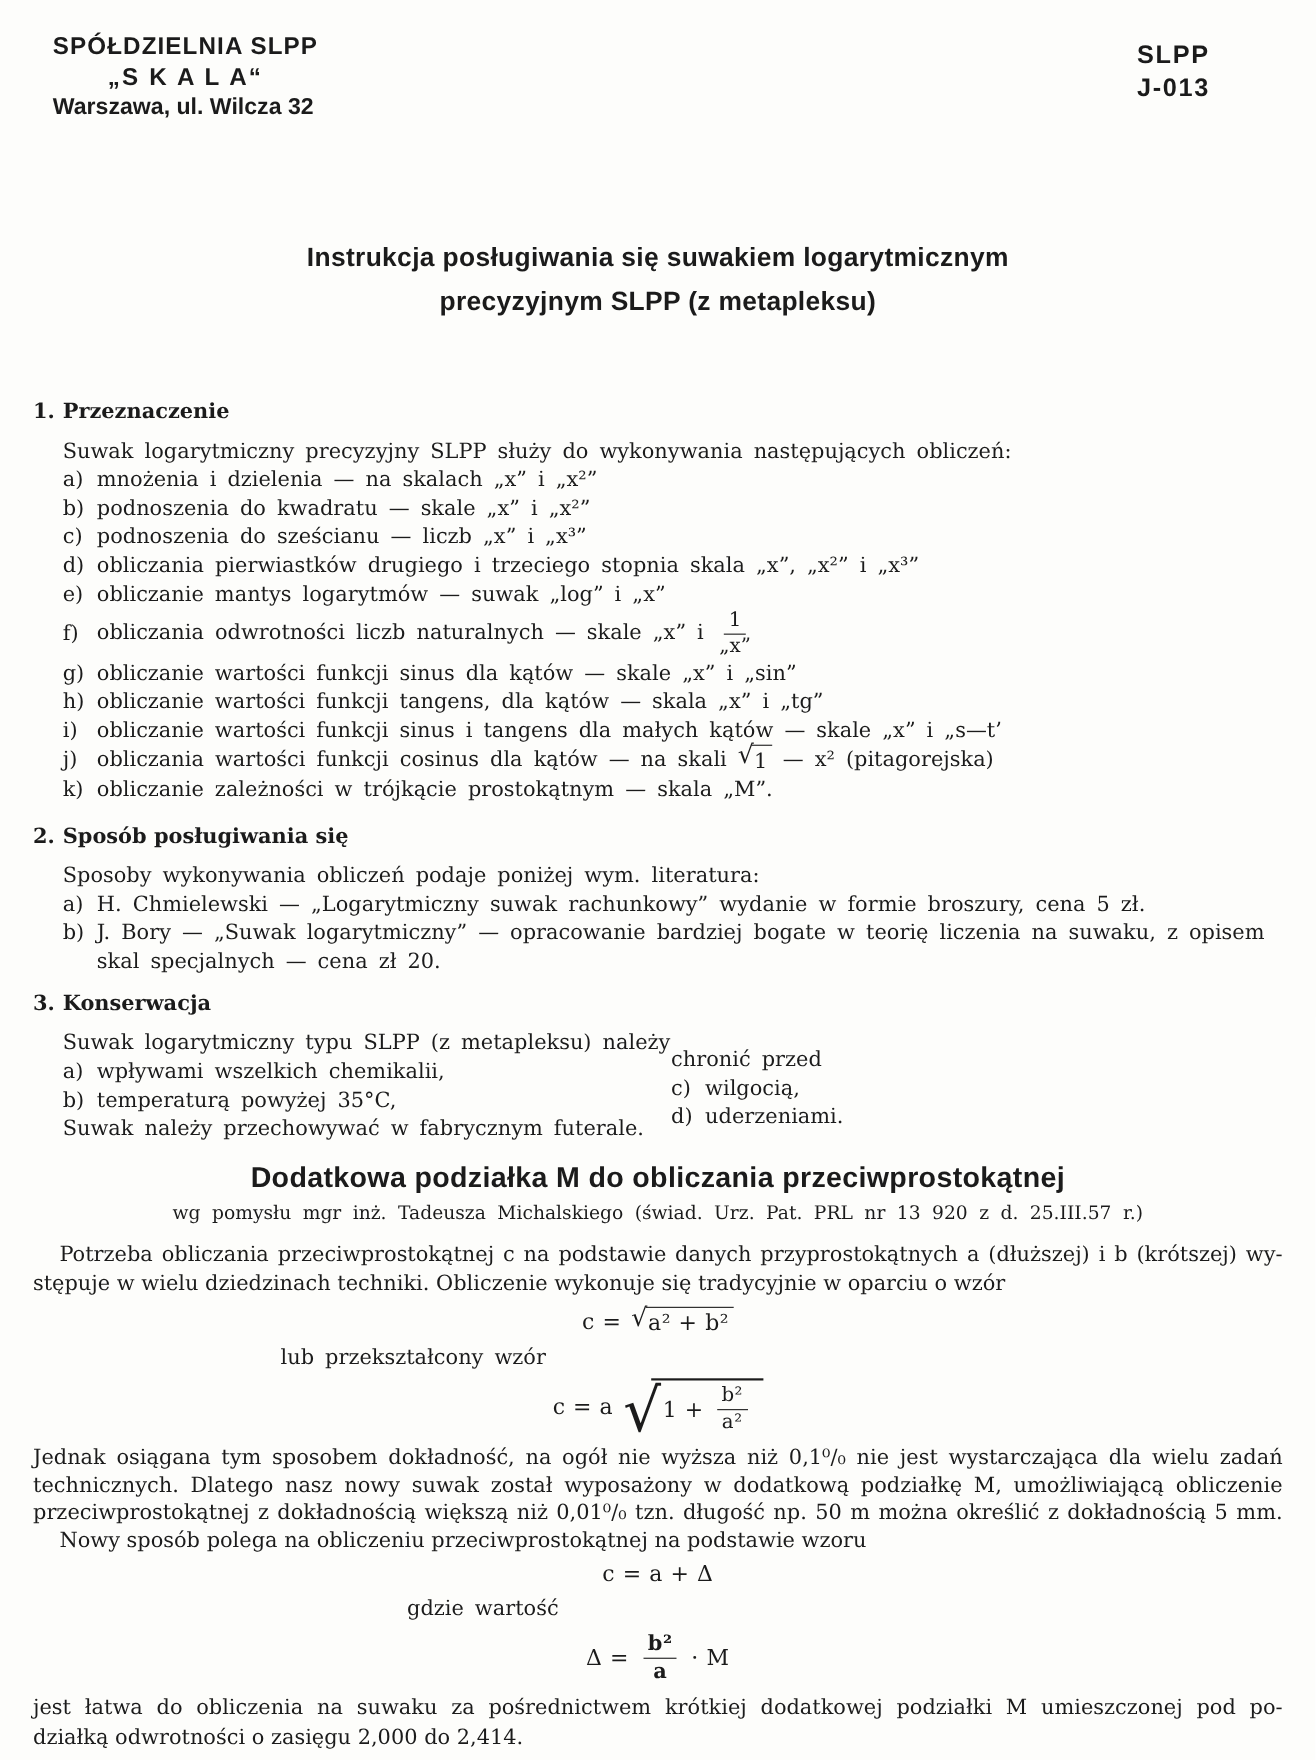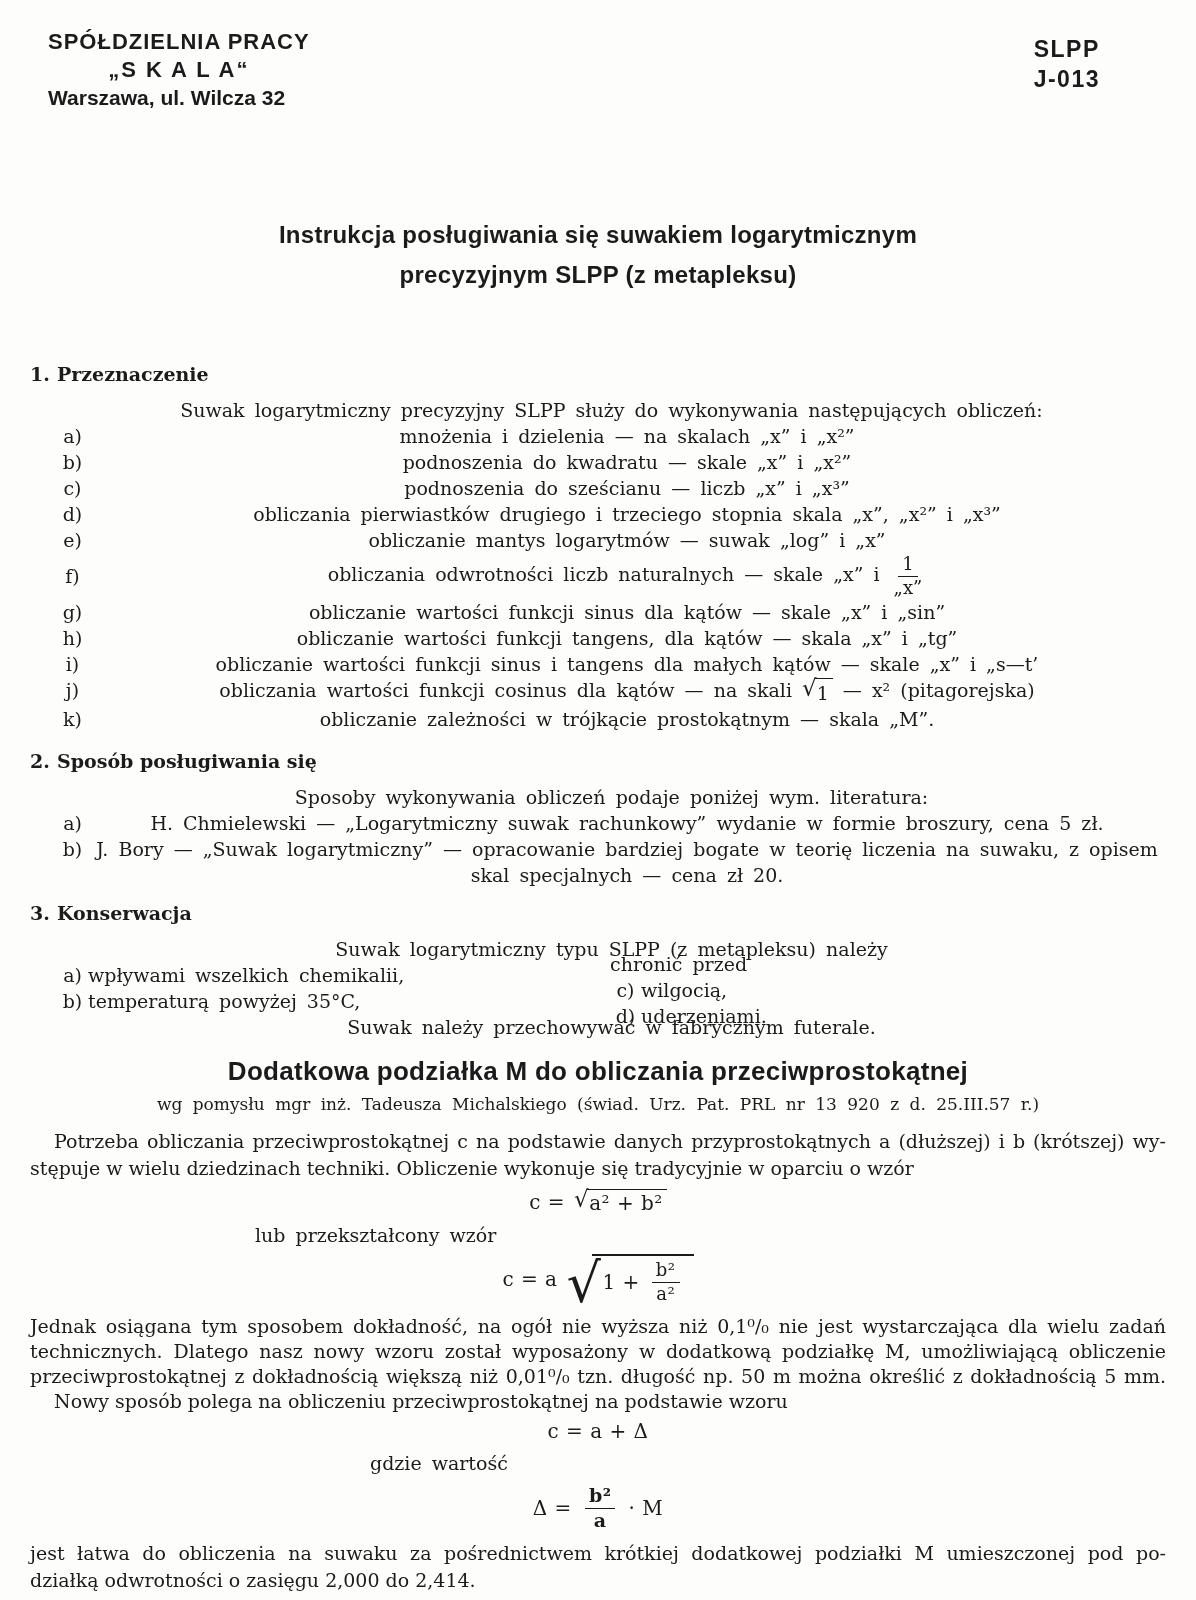--- a/index.html
+++ b/index.html
@@ -18,21 +18,21 @@
   .lh-left .l3 { font-size:21px; line-height:27px; }
   .lh-right { font-size:23px; line-height:30px; letter-spacing:1.5px; margin-top:6px; }
   
   .title { margin-top:104px; text-align:center;
     font-family:"Liberation Sans", sans-serif; font-weight:bold;
     font-size:24px; line-height:40px; letter-spacing:0.3px; }
   
   .content { margin-top:66px; }
   .sec-head { display:flex; font-weight:bold; line-height:26px; }
   .sec-head .no { width:27px; flex:none; }
-  .sec-body { padding-left:27px; margin-top:10px; word-spacing:4px;text-align:center; }
+  .sec-body { padding-left:27px; margin-top:10px; word-spacing:4px; }
   .line { line-height:26px; }
   .item { display:flex; line-height:26px; }
   .item .lbl { width:31px; flex:none; }
   .item .txt { flex:1; }
   .cont { padding-left:31px; line-height:26px; }
   .sec2 { margin-top:16px; }
   .sec3 { margin-top:12px; }
   
   .frac { display:inline-flex; flex-direction:column; align-items:center;
     vertical-align:middle; line-height:1.15; margin:0 4px; font-size:18px; }
@@ -72,21 +72,21 @@
   .f4 .frac { font-size:19px; font-weight:bold; }
   .p3 { margin-top:8px; }
 </style>
 </head>
 <body>
 
 <div class="page">
 
   <div class="letterhead">
     <div class="lh-left">
-      <div class="l1">SPÓŁDZIELNIA PRACY</div>
+      <div class="l1">SPÓŁDZIELNIA SLPP</div>
       <div class="l2">„S K A L A“</div>
       <div class="l3">Warszawa, ul. Wilcza 32</div>
     </div>
     <div class="lh-right">
       <div>SLPP</div>
       <div>J-013</div>
     </div>
   </div>
 
   <div class="title">
@@ -237,21 +237,21 @@
           <span class="frac">
             <span class="fn">b²</span>
             <span class="fd">a²</span>
           </span>
         </span>
       </span>
     </div>
 
     <div class="para p2">
       <div class="pline just">Jednak osiągana tym sposobem dokładność, na ogół nie wyższa niż 0,1⁰/₀ nie jest wystarczająca dla wielu zadań</div>
-      <div class="pline just">technicznych. Dlatego nasz nowy wzoru został wyposażony w dodatkową podziałkę M, umożliwiającą obliczenie</div>
+      <div class="pline just">technicznych. Dlatego nasz nowy suwak został wyposażony w dodatkową podziałkę M, umożliwiającą obliczenie</div>
       <div class="pline just">przeciwprostokątnej z dokładnością większą niż 0,01⁰/₀ tzn. długość np. 50 m można określić z dokładnością 5 mm.</div>
       <div class="pline ind">Nowy sposób polega na obliczeniu przeciwprostokątnej na podstawie wzoru</div>
     </div>
 
     <div class="formula f3">c = a + Δ</div>
 
     <div class="gdzie">gdzie wartość</div>
 
     <div class="formula f4">
       <span>Δ =</span>

